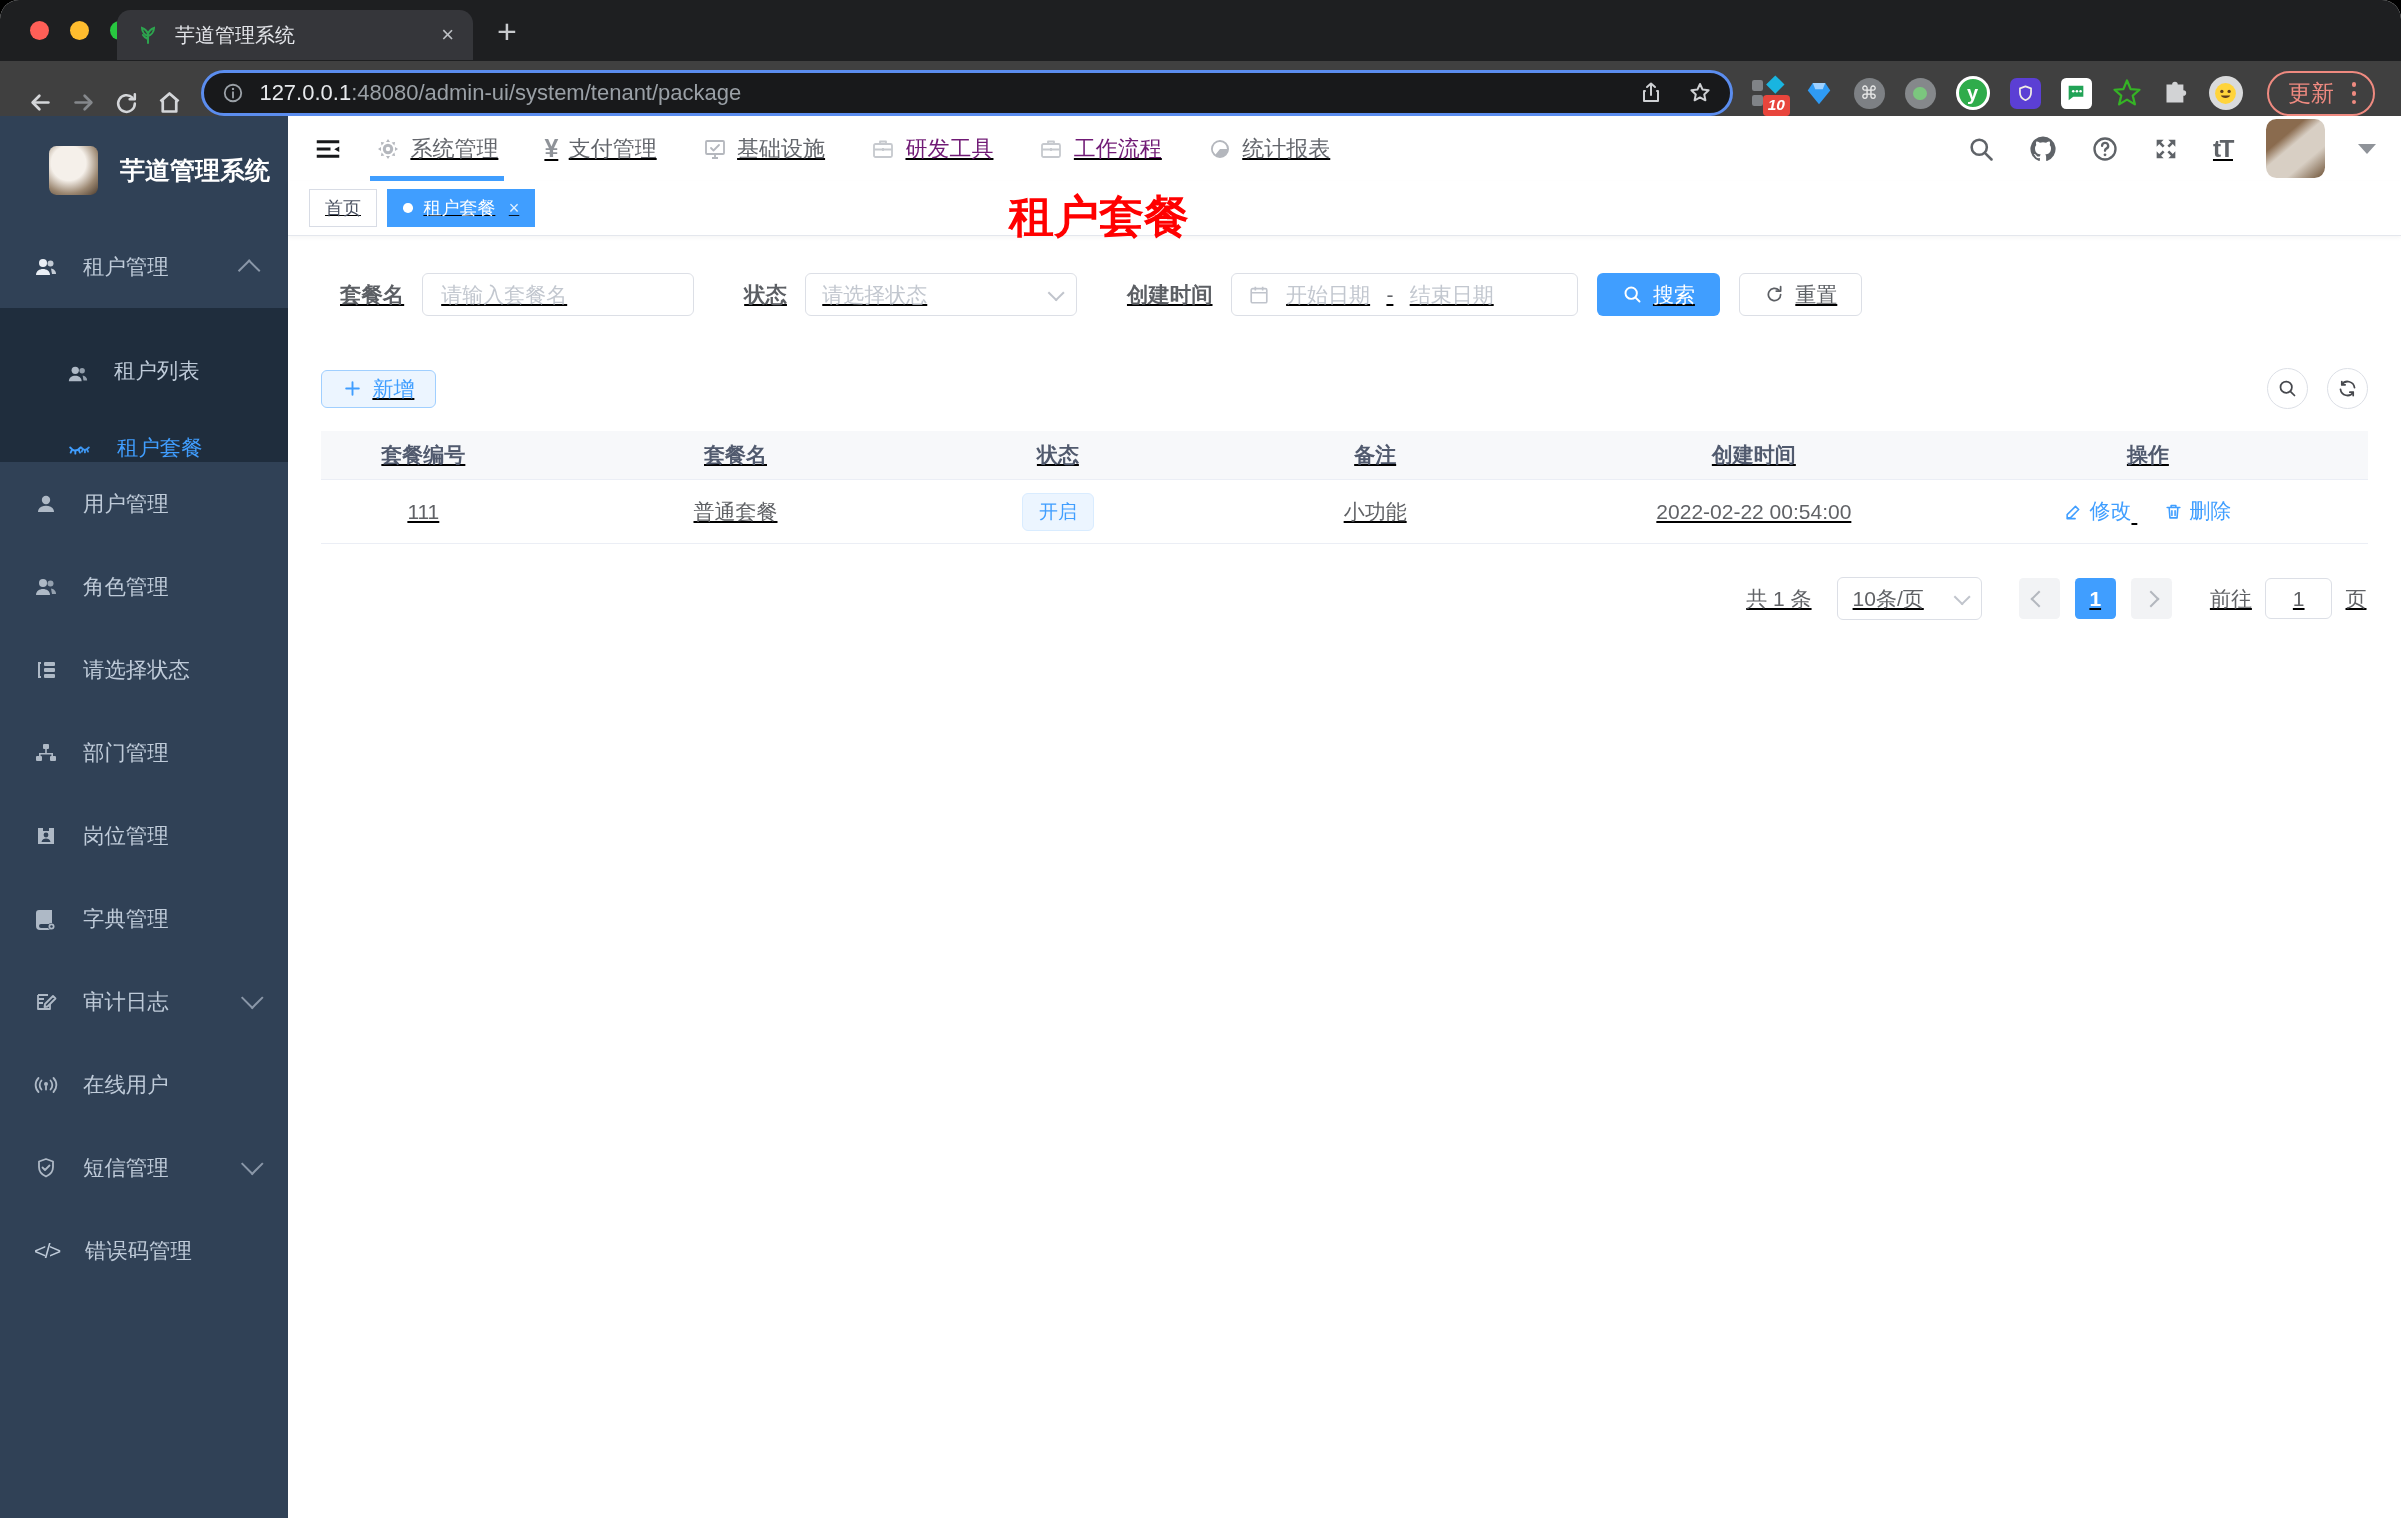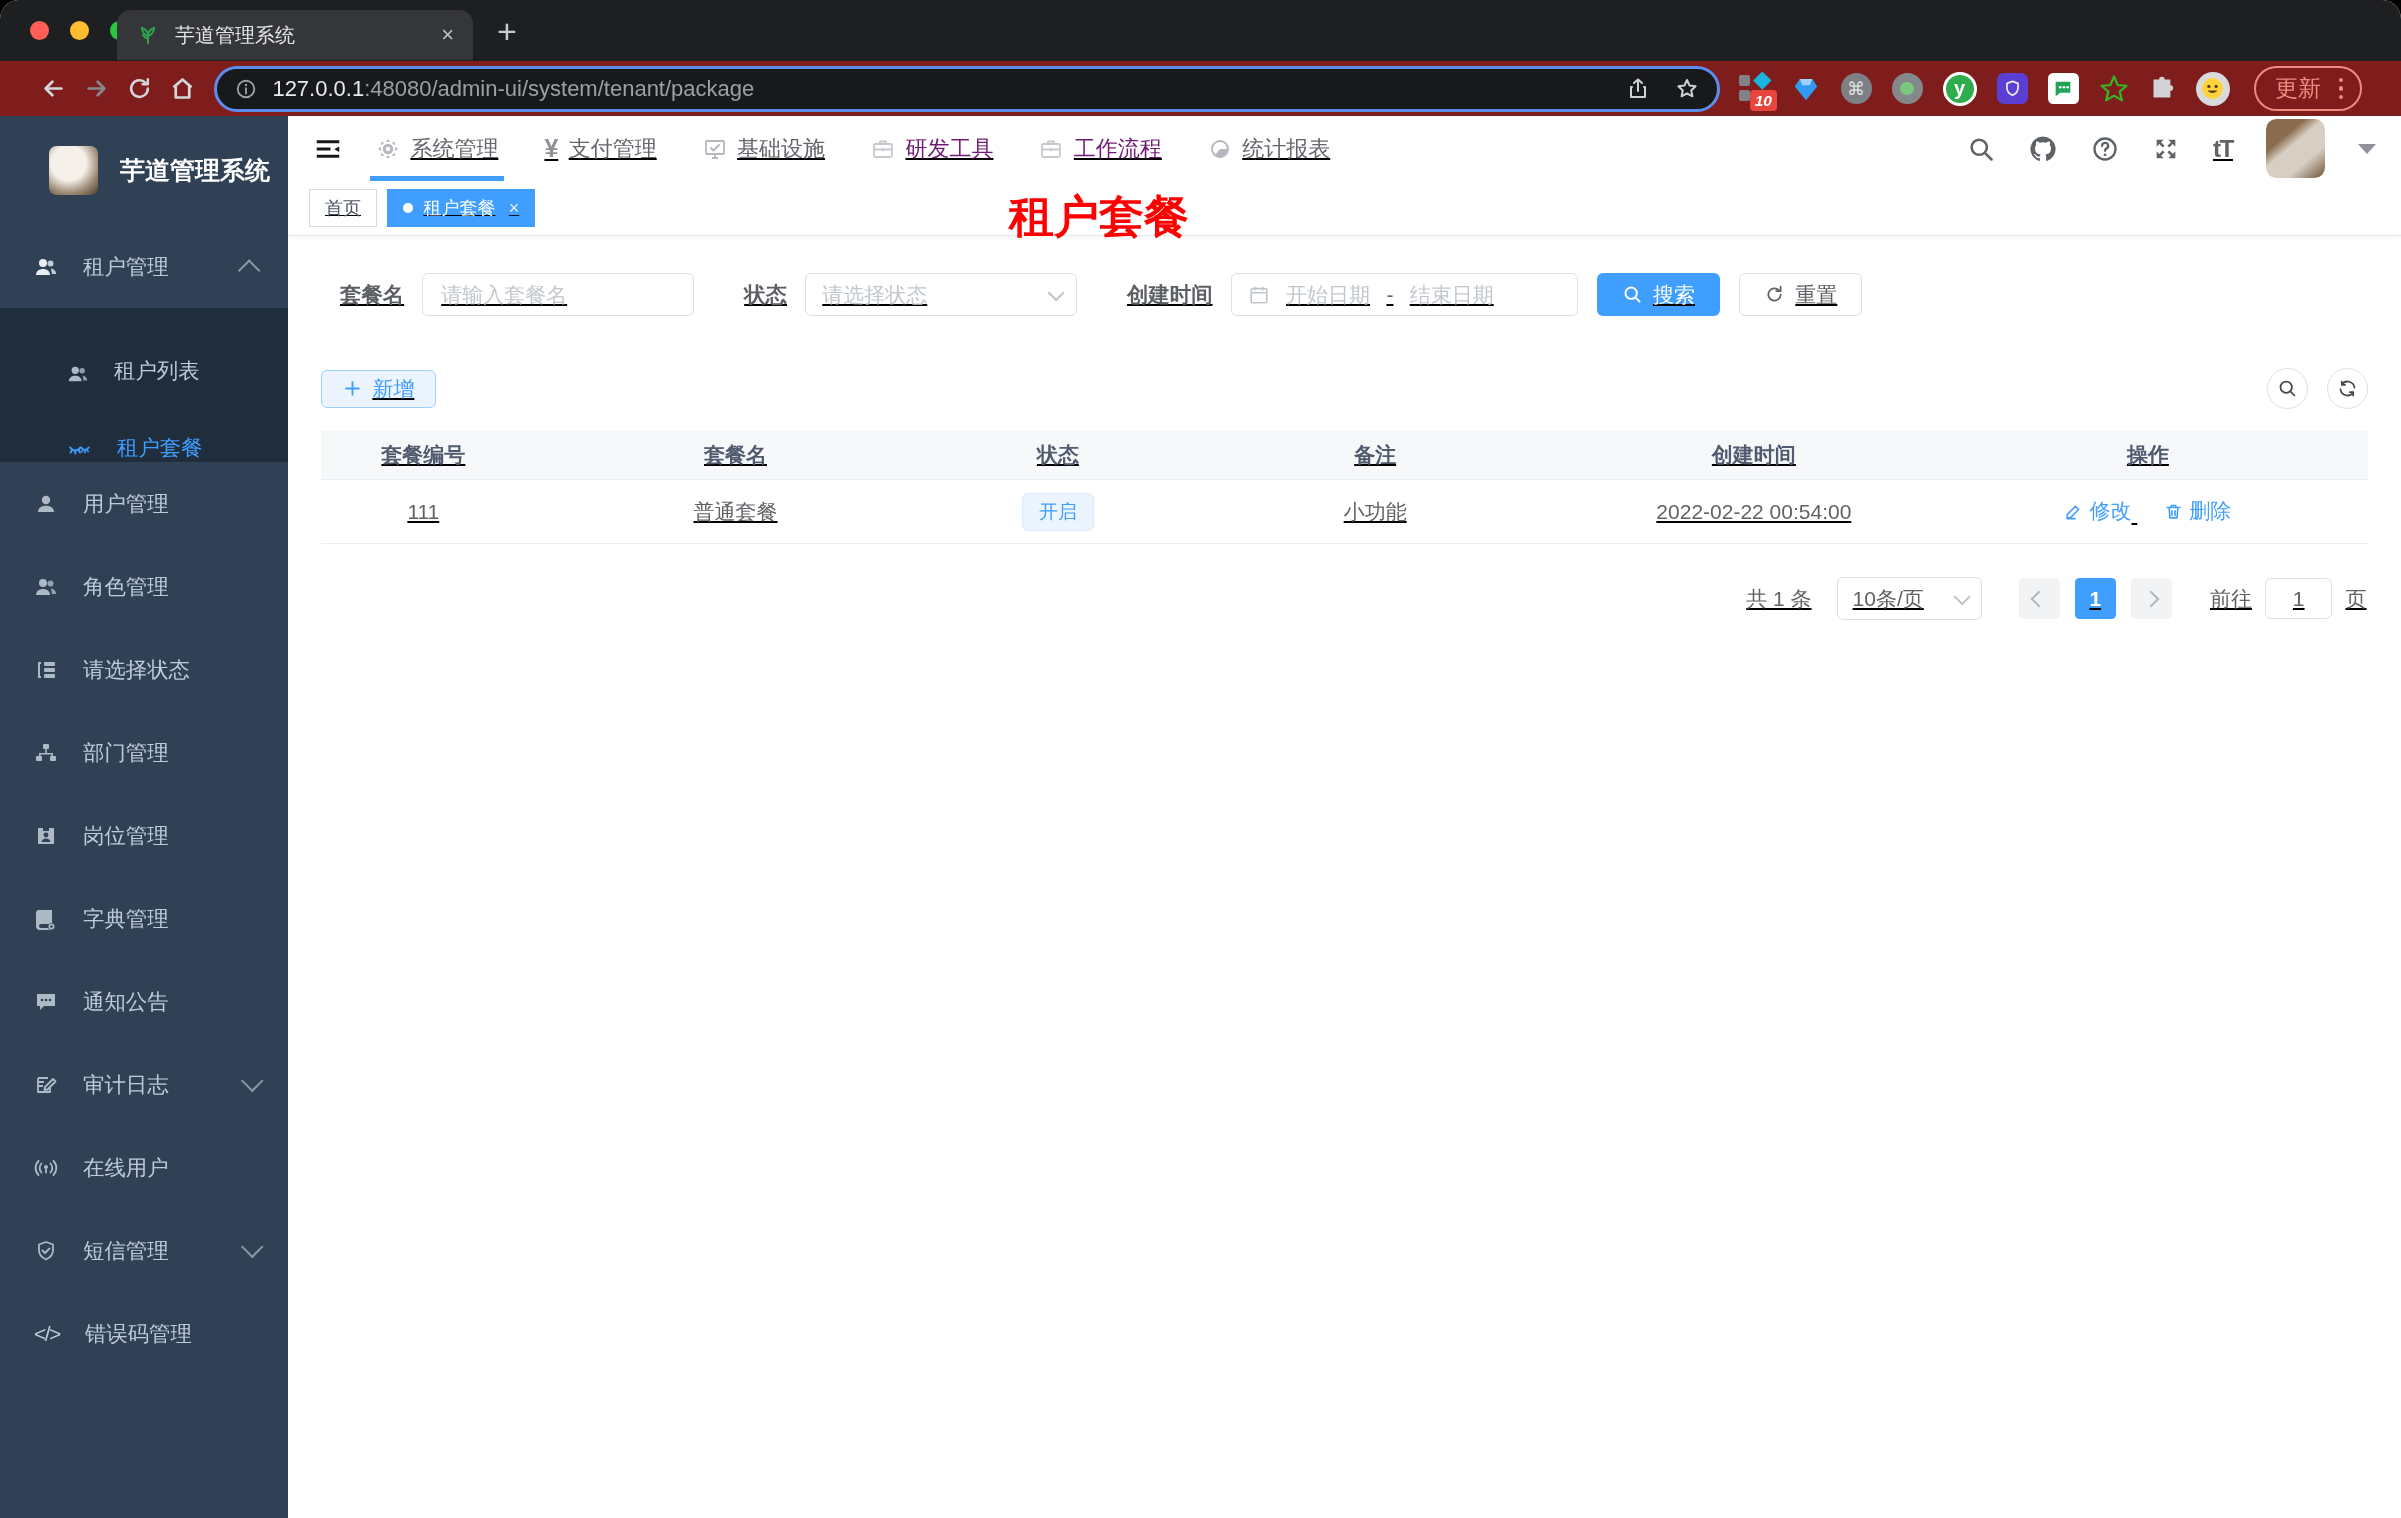--- a/index.html
+++ b/index.html
@@ -7,21 +7,21 @@
   .window { width:2401px; height:1519px; border-radius:19px 19px 0 0; overflow:hidden; display:flex; flex-direction:column; background:#fff; }
 
   
   .tabstrip { height:61px; background:#1e1f21; position:relative; flex:none; }
   .traffic { position:absolute; left:30px; top:21px; display:flex; gap:21px; }
   .light { width:19px; height:19px; border-radius:50%; }
   .tab { position:absolute; left:117px; top:10.4px; width:356px; height:50px; background:#35363a; border-radius:13.3px 13.3px 0 0; display:flex; align-items:center; padding:0 19px; gap:15px; }
   .tab-title { flex:1; font-size:20px; color:#e2e4e8; white-space:nowrap; overflow:hidden; }
   .tab-close { color:#bdc0c4; font-size:22px; }
   .newtab-btn { position:absolute; left:497px; top:12px; color:#c8cacd; font-size:34px; font-weight:300; }
-  .toolbar { height:55px; background:#7f1d1d; display:flex; align-items:center; padding:0 32px; flex:none; }
+  .toolbar { height:55px; background:#404040; display:flex; align-items:flex-end; padding:0 19px; flex:none; }
   .nav-ico { width:43px; display:flex; justify-content:center; color:#d4d6d9; flex:none; }
   .nav-ico.dim { color:#85888c; }
   .urlbar { flex:1; height:46px; background:#18191b; border:3px solid #5b8def; border-radius:25px; display:flex; align-items:center; padding:0 18px; margin:0 10.4px; min-width:0; }
   .url-info { color:#9aa0a6; margin-right:15px; display:flex; }
   .url-text { font-size:22px; white-space:nowrap; overflow:hidden; }
   .url-host { color:#e8eaed; }
   .url-rest { color:#9aa0a6; }
   .url-right { margin-left:auto; display:flex; gap:25px; color:#cfd1d4; }
   .extrow { display:flex; align-items:center; gap:20px; padding:0 7.4px; flex:none; }
   .extgrid { position:relative; width:33px; height:33px; }
@@ -373,31 +373,20 @@
             <svg width="24" height="24" viewBox="0 0 24 24" fill="#aeb9c6">
                 <path d="M5 3h13v14H7a2 2 0 0 0 0 4h11v2H6a4 4 0 0 1-4-4V6a3 3 0 0 1 3-3z"></path>
                 <circle cx="17.5" cy="19.5" r="3.5" fill="#304156"></circle>
                 <circle cx="17.5" cy="19.5" r="3" fill="#aeb9c6"></circle>
                 <circle cx="17.5" cy="19.5" r="1.2" fill="#304156"></circle>
               </svg>
           </span>
           <span class="mi-label">字典管理</span>
         </div>
 
-        <div class="menu-item">
-          <span>
-            <svg width="24" height="24" viewBox="0 0 24 24" fill="#aeb9c6">
-                <path d="M3 4h18v12H10l-4 4v-4H3z"></path>
-                <circle cx="8" cy="10" r="1.3" fill="#304156"></circle>
-                <circle cx="12" cy="10" r="1.3" fill="#304156"></circle>
-                <circle cx="16" cy="10" r="1.3" fill="#304156"></circle>
-              </svg>
-          </span>
-          <span class="mi-label">通知公告</span>
-        </div>
 
         <div class="menu-item">
           <span>
             <svg width="24" height="24" viewBox="0 0 24 24" fill="none" stroke="#aeb9c6" stroke-width="1.8" stroke-linejoin="round">
                 <path d="M4 5h10M4 9h6M4 13h5M4 5v14h12v-5"></path>
                 <path d="M11 14l8-8 2.5 2.5-8 8L10.5 17z"></path>
               </svg>
           </span>
           <span class="mi-label">审计日志</span>
           <span class="chev down"></span>

